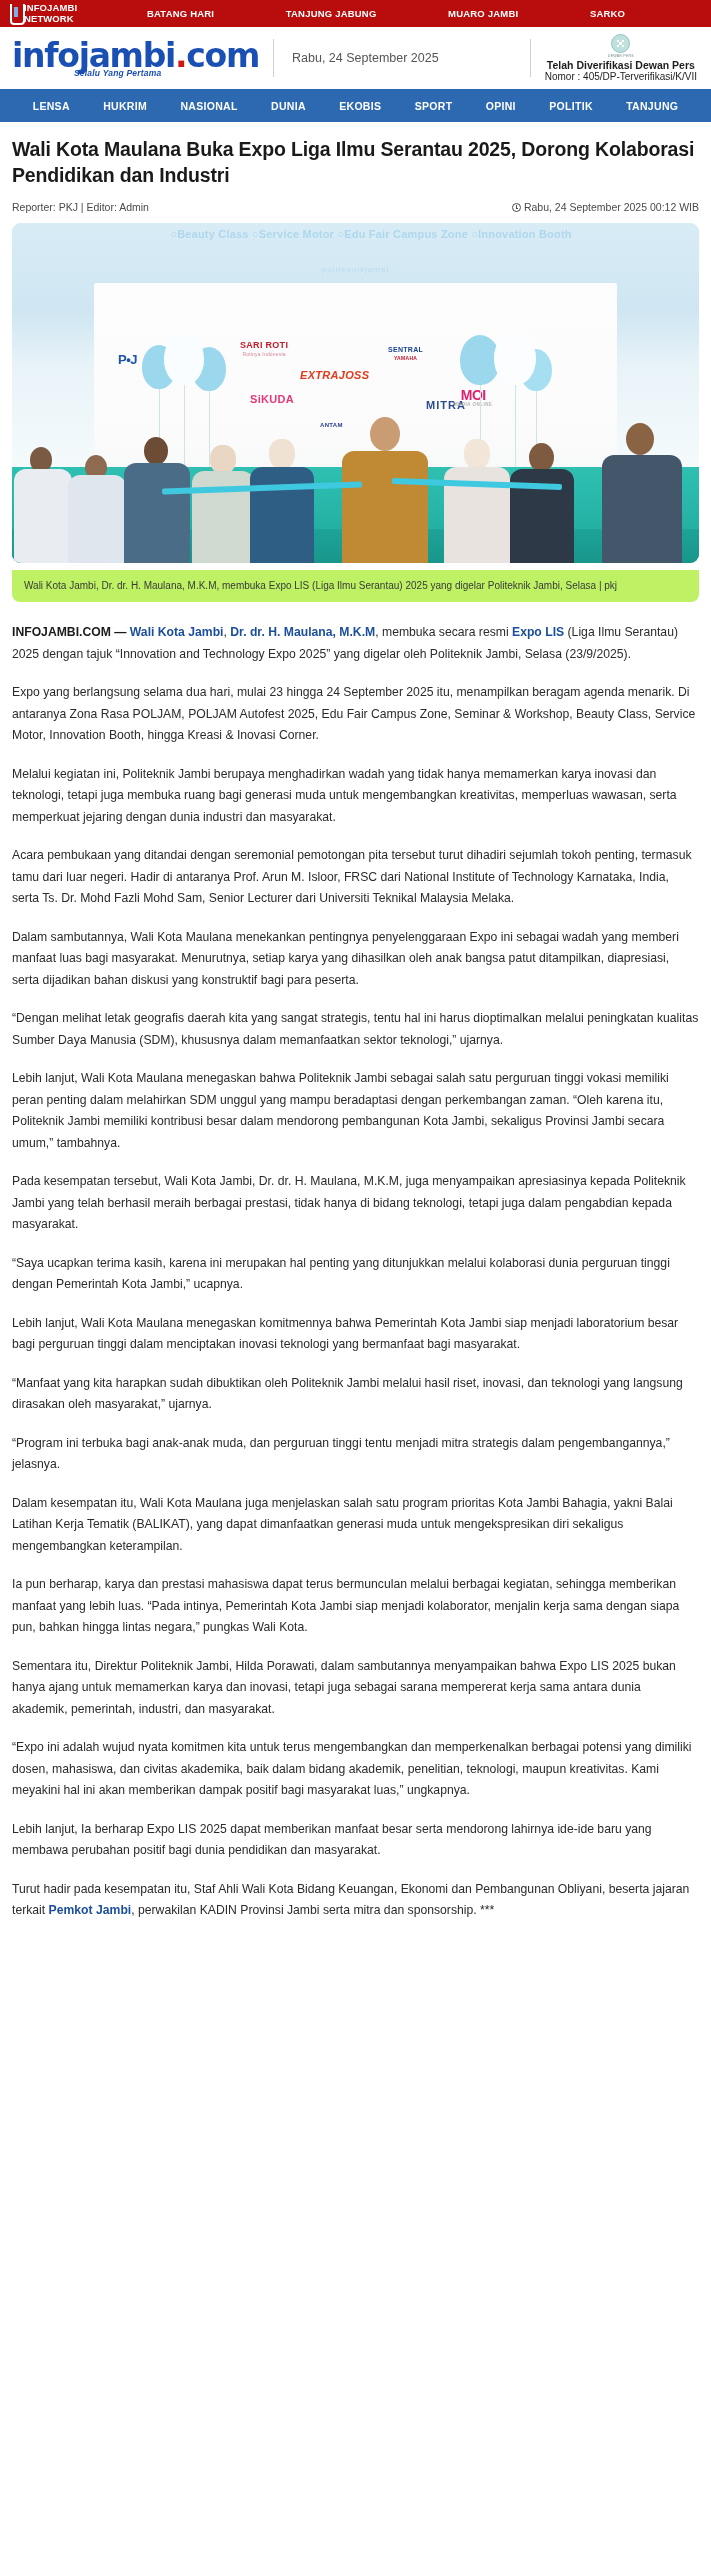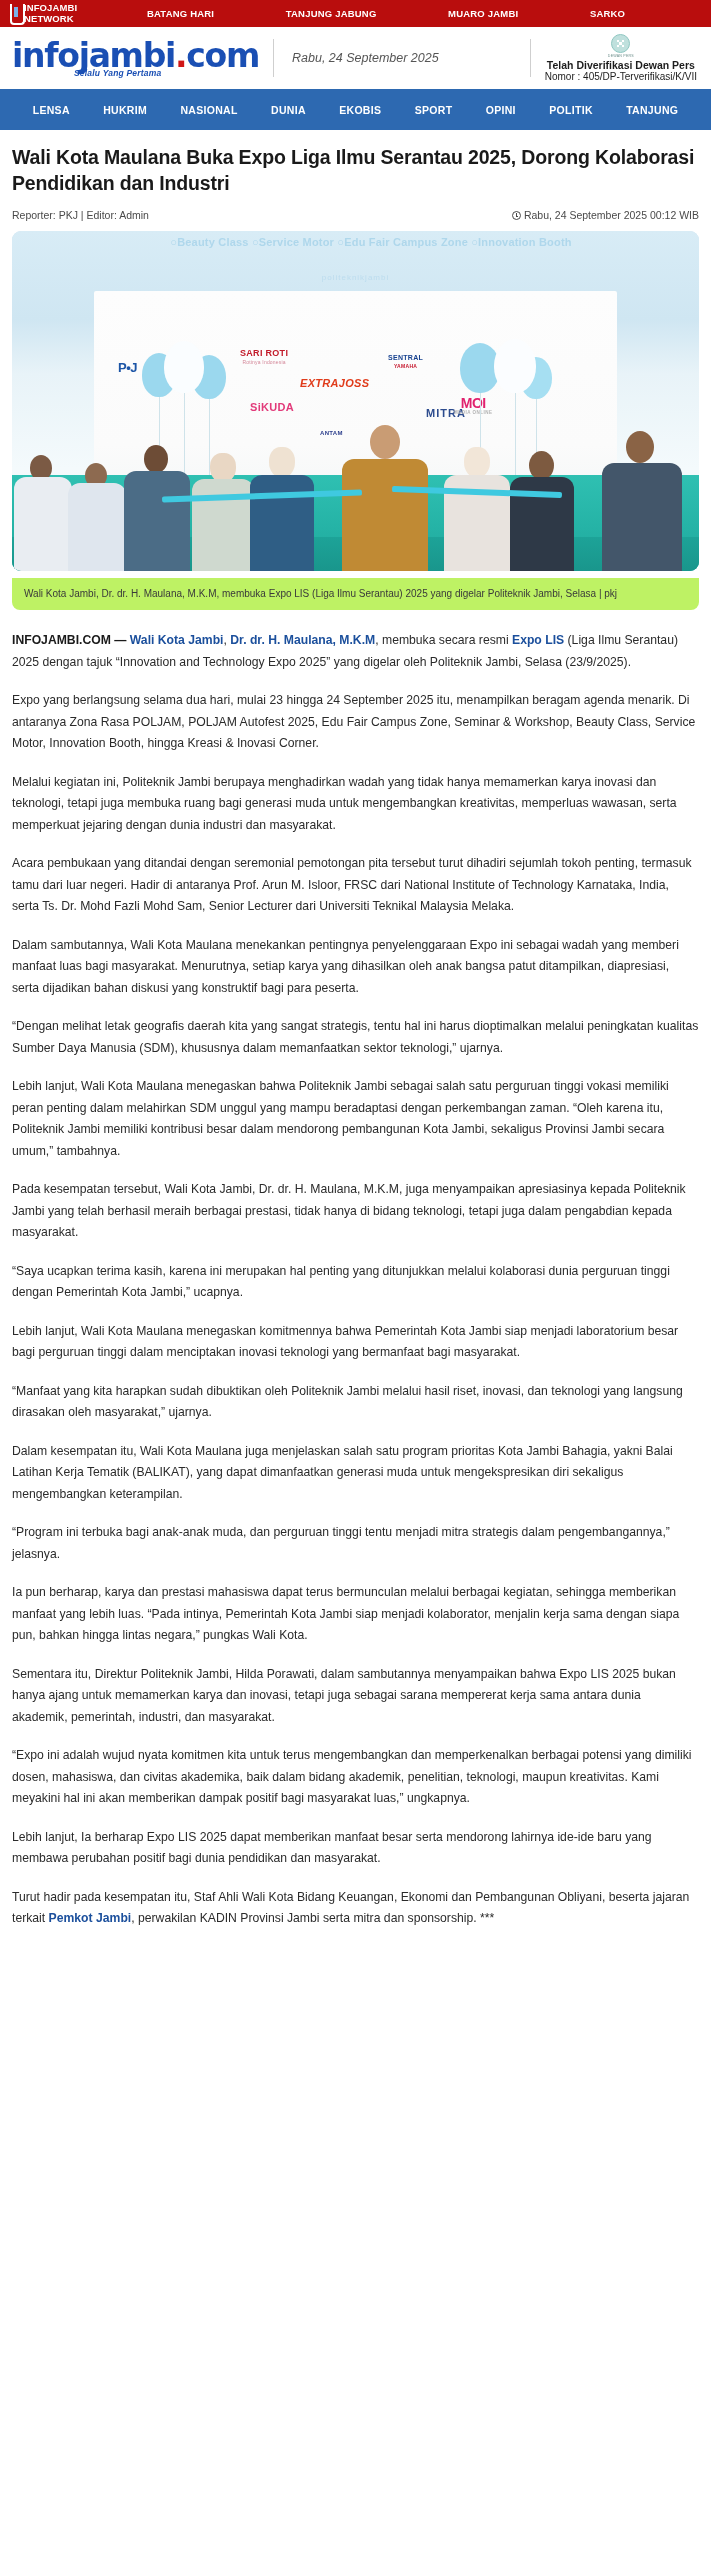--- a/index.html
+++ b/index.html
@@ -112,21 +112,20 @@
     background: #cfcfcf;
     margin: 12px 0;
     flex: 0 0 auto;
   }
   .masthead-date {
     flex: 1 1 auto;
     padding-left: 18px;
     font-size: 12.5px;
     color: #555555;
     white-space: nowrap;
-    font-style: italic;
   }
   .verify {
     flex: 0 0 auto;
     text-align: center;
     padding-left: 14px;
     padding-right: 2px;
   }
   .verify-seal {
     width: 19px; height: 19px;
     margin: 0 auto 1px;
@@ -163,21 +162,21 @@
   .verify-l2 {
     font-size: 10px;
     color: #1d1d1d;
     white-space: nowrap;
     line-height: 12px;
   }
 
   
   .mainnav {
     background: #2d69b1;
-    height: 41px;
+    height: 33px;
     display: flex;
     align-items: center;
     justify-content: space-around;
     padding: 0 16px;
   }
   .mainnav a {
     color: #ffffff;
     font-size: 10.5px;
     font-weight: bold;
     letter-spacing: .3px;
@@ -498,21 +497,21 @@
   <p>Expo yang berlangsung selama dua hari, mulai 23 hingga 24 September 2025 itu, menampilkan beragam agenda menarik. Di antaranya Zona Rasa POLJAM, POLJAM Autofest 2025, Edu Fair Campus Zone, Seminar &amp; Workshop, Beauty Class, Service Motor, Innovation Booth, hingga Kreasi &amp; Inovasi Corner.</p>
   <p>Melalui kegiatan ini, Politeknik Jambi berupaya menghadirkan wadah yang tidak hanya memamerkan karya inovasi dan teknologi, tetapi juga membuka ruang bagi generasi muda untuk mengembangkan kreativitas, memperluas wawasan, serta memperkuat jejaring dengan dunia industri dan masyarakat.</p>
   <p>Acara pembukaan yang ditandai dengan seremonial pemotongan pita tersebut turut dihadiri sejumlah tokoh penting, termasuk tamu dari luar negeri. Hadir di antaranya Prof. Arun M. Isloor, FRSC dari National Institute of Technology Karnataka, India, serta Ts. Dr. Mohd Fazli Mohd Sam, Senior Lecturer dari Universiti Teknikal Malaysia Melaka.</p>
   <p>Dalam sambutannya, Wali Kota Maulana menekankan pentingnya penyelenggaraan Expo ini sebagai wadah yang memberi manfaat luas bagi masyarakat. Menurutnya, setiap karya yang dihasilkan oleh anak bangsa patut ditampilkan, diapresiasi, serta dijadikan bahan diskusi yang konstruktif bagi para peserta.</p>
   <p>“Dengan melihat letak geografis daerah kita yang sangat strategis, tentu hal ini harus dioptimalkan melalui peningkatan kualitas Sumber Daya Manusia (SDM), khususnya dalam memanfaatkan sektor teknologi,” ujarnya.</p>
   <p>Lebih lanjut, Wali Kota Maulana menegaskan bahwa Politeknik Jambi sebagai salah satu perguruan tinggi vokasi memiliki peran penting dalam melahirkan SDM unggul yang mampu beradaptasi dengan perkembangan zaman. “Oleh karena itu, Politeknik Jambi memiliki kontribusi besar dalam mendorong pembangunan Kota Jambi, sekaligus Provinsi Jambi secara umum,” tambahnya.</p>
   <p>Pada kesempatan tersebut, Wali Kota Jambi, Dr. dr. H. Maulana, M.K.M, juga menyampaikan apresiasinya kepada Politeknik Jambi yang telah berhasil meraih berbagai prestasi, tidak hanya di bidang teknologi, tetapi juga dalam pengabdian kepada masyarakat.</p>
   <p>“Saya ucapkan terima kasih, karena ini merupakan hal penting yang ditunjukkan melalui kolaborasi dunia perguruan tinggi dengan Pemerintah Kota Jambi,” ucapnya.</p>
   <p>Lebih lanjut, Wali Kota Maulana menegaskan komitmennya bahwa Pemerintah Kota Jambi siap menjadi laboratorium besar bagi perguruan tinggi dalam menciptakan inovasi teknologi yang bermanfaat bagi masyarakat.</p>
   <p>“Manfaat yang kita harapkan sudah dibuktikan oleh Politeknik Jambi melalui hasil riset, inovasi, dan teknologi yang langsung dirasakan oleh masyarakat,” ujarnya.</p>
+  <p>“Program ini terbuka bagi anak-anak muda, dan perguruan tinggi tentu menjadi mitra strategis dalam pengembangannya,” jelasnya.</p>
   <p>Dalam kesempatan itu, Wali Kota Maulana juga menjelaskan salah satu program prioritas Kota Jambi Bahagia, yakni Balai Latihan Kerja Tematik (BALIKAT), yang dapat dimanfaatkan generasi muda untuk mengekspresikan diri sekaligus mengembangkan keterampilan.</p>
-  <p>“Program ini terbuka bagi anak-anak muda, dan perguruan tinggi tentu menjadi mitra strategis dalam pengembangannya,” jelasnya.</p>
   <p>Ia pun berharap, karya dan prestasi mahasiswa dapat terus bermunculan melalui berbagai kegiatan, sehingga memberikan manfaat yang lebih luas. “Pada intinya, Pemerintah Kota Jambi siap menjadi kolaborator, menjalin kerja sama dengan siapa pun, bahkan hingga lintas negara,” pungkas Wali Kota.</p>
   <p>Sementara itu, Direktur Politeknik Jambi, Hilda Porawati, dalam sambutannya menyampaikan bahwa Expo LIS 2025 bukan hanya ajang untuk memamerkan karya dan inovasi, tetapi juga sebagai sarana mempererat kerja sama antara dunia akademik, pemerintah, industri, dan masyarakat.</p>
   <p>“Expo ini adalah wujud nyata komitmen kita untuk terus mengembangkan dan memperkenalkan berbagai potensi yang dimiliki dosen, mahasiswa, dan civitas akademika, baik dalam bidang akademik, penelitian, teknologi, maupun kreativitas. Kami meyakini hal ini akan memberikan dampak positif bagi masyarakat luas,” ungkapnya.</p>
   <p>Lebih lanjut, Ia berharap Expo LIS 2025 dapat memberikan manfaat besar serta mendorong lahirnya ide-ide baru yang membawa perubahan positif bagi dunia pendidikan dan masyarakat.</p>
 
   <p><span>Turut hadir pada kesempatan itu, Staf Ahli Wali Kota Bidang Keuangan, Ekonomi dan Pembangunan Obliyani, beserta jajaran terkait </span><a href="#" class="lnk">Pemkot Jambi</a><span>, perwakilan KADIN Provinsi Jambi serta mitra dan sponsorship. ***</span></p>
 </div>
 
 </body></html>

